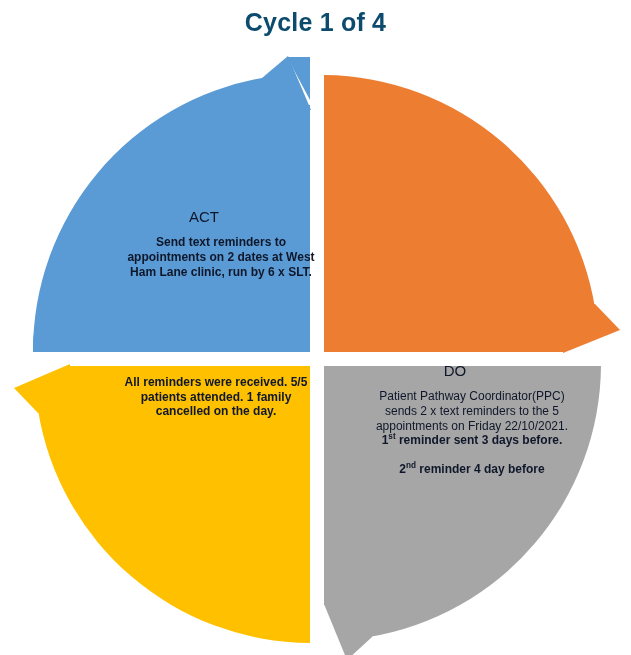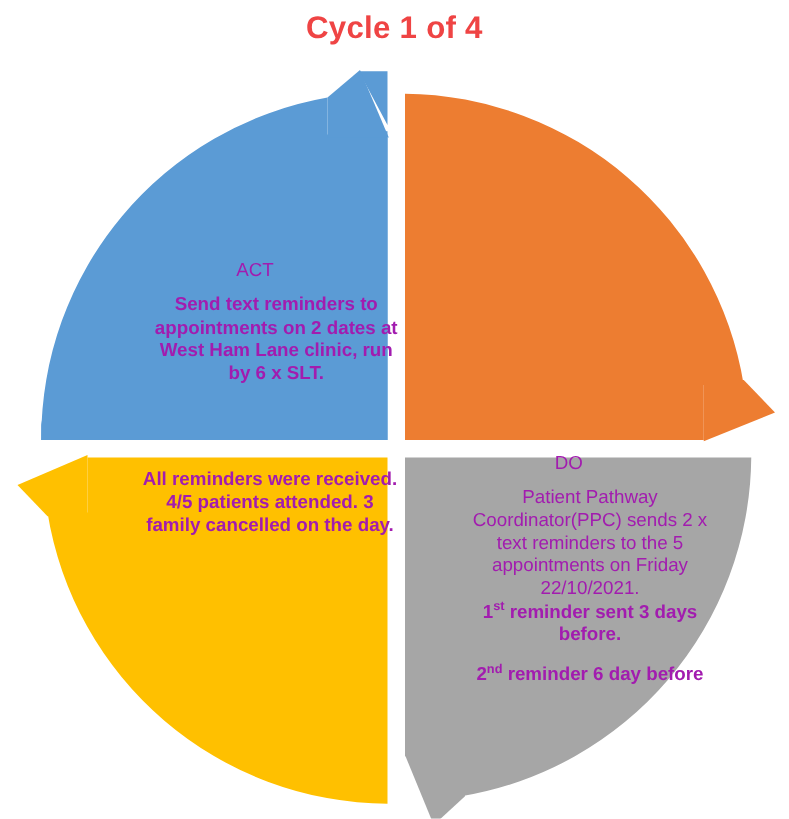--- a/index.html
+++ b/index.html
@@ -22,48 +22,48 @@
     height: 655px;
   }
   .title {
     position: absolute;
     left: 0;
     top: 8px;
     width: 631px;
     text-align: center;
     font-size: 25px;
     font-weight: bold;
-    color: #ef4444;
+    color: #0c4a6e;
     letter-spacing: 0.2px;
   }
   .wheel {
     position: absolute;
     left: 0;
     top: 40px;
     width: 631px;
     height: 615px;
   }
   .wheel svg {
     display: block;
     width: 631px;
     height: 615px;
   }
   .quad-text {
     position: absolute;
-    color: #a21caf;
+    color: #0f172a;
     text-align: center;
     line-height: 1.22;
   }
   .quad-head {
     font-size: 15px;
     font-weight: normal;
     margin-bottom: 9px;
   }
   .quad-body {
-    font-size: 15px;
+    font-size: 12px;
     font-weight: bold;
     margin-left: 34px;
   }
   .quad-body p {
     margin: 0 0 0 0;
   }
   .quad-body p + p {
     margin-top: 14px;
   }
   .do-body {
@@ -140,28 +140,28 @@
   <div class="quad-text" id="act-text">
     <div class="quad-head">ACT</div>
     <div class="quad-body">
       <p>Send text reminders to appointments on 2 dates at West Ham Lane clinic, run by 6 x SLT.</p>
     </div>
   </div>
 
 
   <div class="quad-text" id="study-text">
     <div class="quad-body">
-      <p>All reminders were received. 4/5 patients attended. 3 family cancelled on the day.</p>
+      <p>All reminders were received. 5/5 patients attended. 1 family cancelled on the day.</p>
     </div>
   </div>
 
   <div class="quad-text" id="do-text">
     <div class="quad-head">DO</div>
     <div class="quad-body do-body">
       <p>Patient Pathway Coordinator(PPC) sends 2 x text reminders to the 5 appointments on Friday 22/10/2021.</p>
       <div class="do-lines">
         <p><span>1</span><sup>st</sup><span> reminder sent 3 days before.</span></p>
-        <p><span>2</span><sup>nd</sup><span> reminder 6 day before</span></p>
+        <p><span>2</span><sup>nd</sup><span> reminder 4 day before</span></p>
       </div>
     </div>
   </div>
 
 </div>
 
 </body></html>

